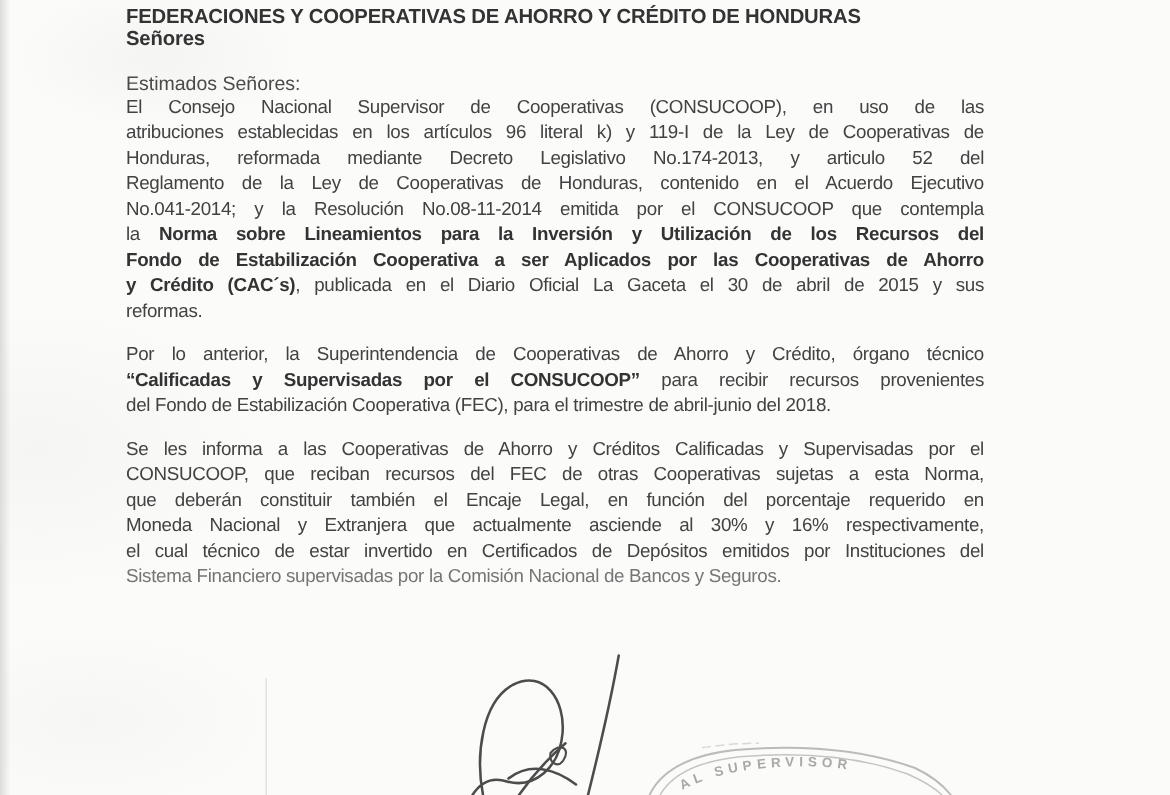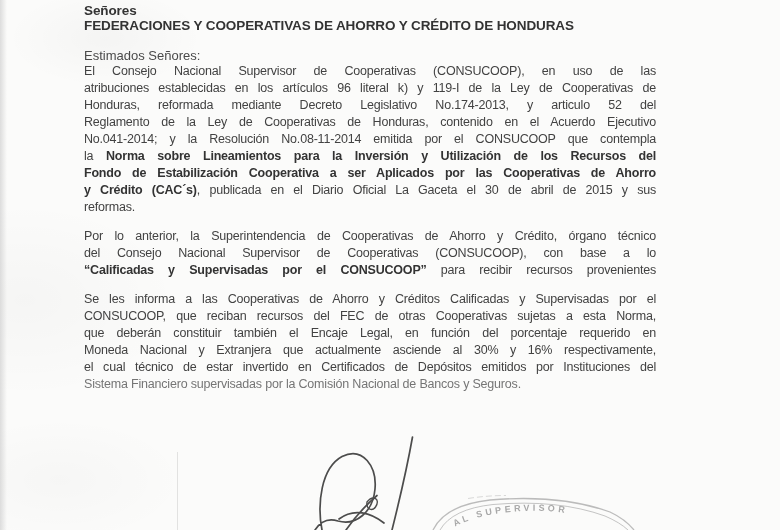--- a/index.html
+++ b/index.html
@@ -61,40 +61,40 @@
 </style>
 </head>
 <body>
 
 <div class="page">
   <div class="edge-left"></div>
   <div class="streak"></div>
 
   <div class="content">
     <div class="addressee">
+      <div>FEDERACIONES Y COOPERATIVAS DE AHORRO Y CRÉDITO DE HONDURAS</div>
       <div>Señores</div>
-      <div>FEDERACIONES Y COOPERATIVAS DE AHORRO Y CRÉDITO DE HONDURAS</div>
     </div>
     <div class="salutation">Estimados Señores:</div>
     <div>
         <div class="para">
           <div class="line"><span>El Consejo Nacional Supervisor de Cooperativas (CONSUCOOP), en uso de las</span></div>
           <div class="line"><span>atribuciones establecidas en los artículos 96 literal k) y 119-I de la Ley de Cooperativas de</span></div>
           <div class="line"><span>Honduras, reformada mediante Decreto Legislativo No.174-2013, y articulo 52 del</span></div>
           <div class="line"><span>Reglamento de la Ley de Cooperativas de Honduras, contenido en el Acuerdo Ejecutivo</span></div>
           <div class="line"><span>No.041-2014; y la Resolución No.08-11-2014 emitida por el CONSUCOOP que contempla</span></div>
           <div class="line"><span>la </span><span class="b">Norma sobre Lineamientos para la Inversión y Utilización de los Recursos del</span></div>
           <div class="line"><span class="b">Fondo de Estabilización Cooperativa a ser Aplicados por las Cooperativas de Ahorro</span></div>
           <div class="line"><span class="b">y Crédito (CAC´s)</span><span>, publicada en el Diario Oficial La Gaceta el 30 de abril de 2015 y sus</span></div>
           <div class="line lastline"><span>reformas.</span></div>
         </div>
         <div class="para">
           <div class="line"><span>Por lo anterior, la Superintendencia de Cooperativas de Ahorro y Crédito, órgano técnico</span></div>
-          <div class="line"><span>del Consejo Nacional Supervisor de Cooperativas (CONSUCOOP), con base a lo</span></div>
           <div class="line"><span class="b">“Calificadas y Supervisadas por el CONSUCOOP”</span><span> para  recibir recursos provenientes</span></div>
+          <div class="line lastline"><span>del Fondo de Estabilización Cooperativa (FEC), para el trimestre de abril-junio del 2018.</span></div>
         </div>
         <div class="para">
           <div class="line"><span>Se les informa a las Cooperativas de Ahorro y Créditos Calificadas y Supervisadas por el</span></div>
           <div class="line"><span>CONSUCOOP, que reciban recursos del FEC de otras Cooperativas sujetas a esta Norma,</span></div>
           <div class="line"><span>que deberán constituir también el Encaje Legal, en función del porcentaje requerido en</span></div>
           <div class="line"><span>Moneda Nacional y Extranjera que actualmente asciende al 30% y 16% respectivamente,</span></div>
           <div class="line"><span>el cual técnico de estar invertido en Certificados de Depósitos emitidos por Instituciones del</span></div>
           <div class="line lastline faded"><span>Sistema Financiero supervisadas por la Comisión Nacional de Bancos y Seguros.</span></div>
         </div>
       </div>

